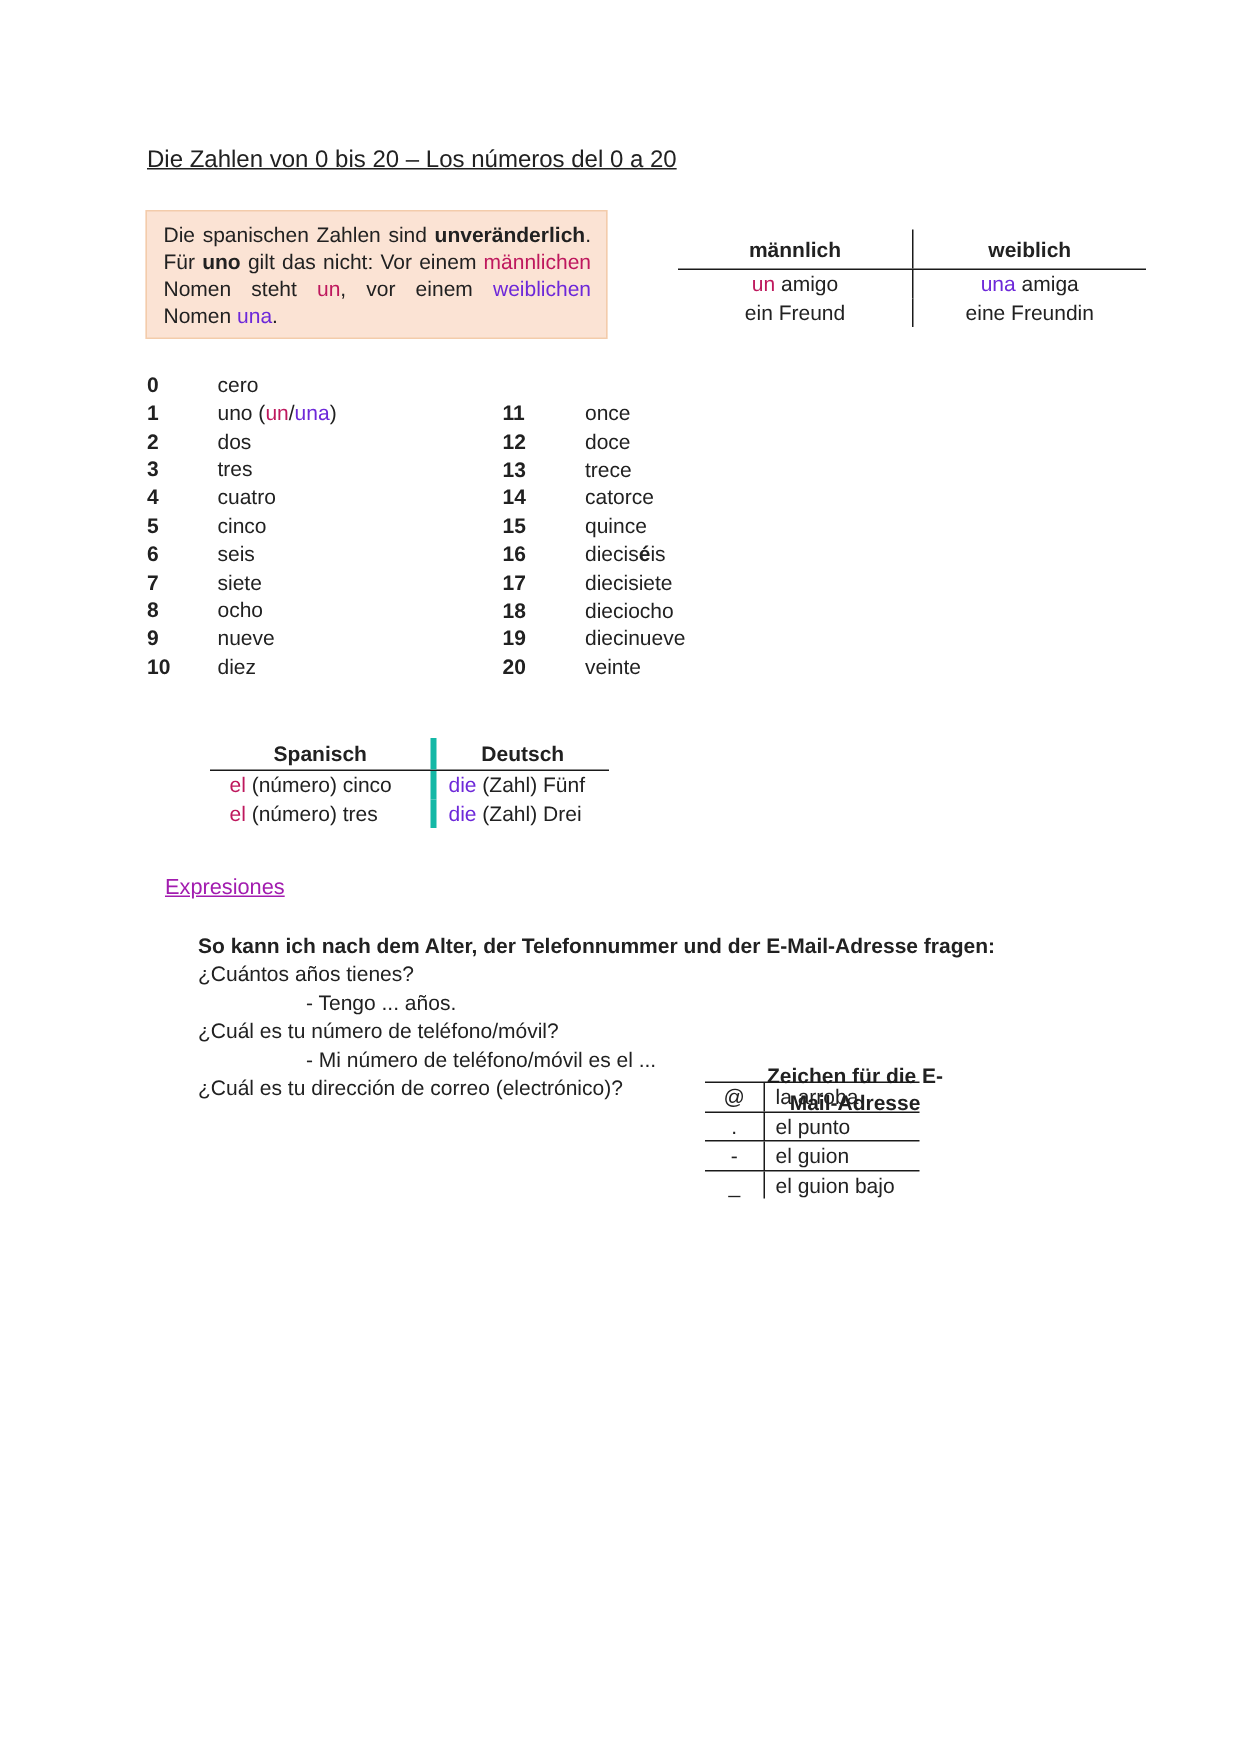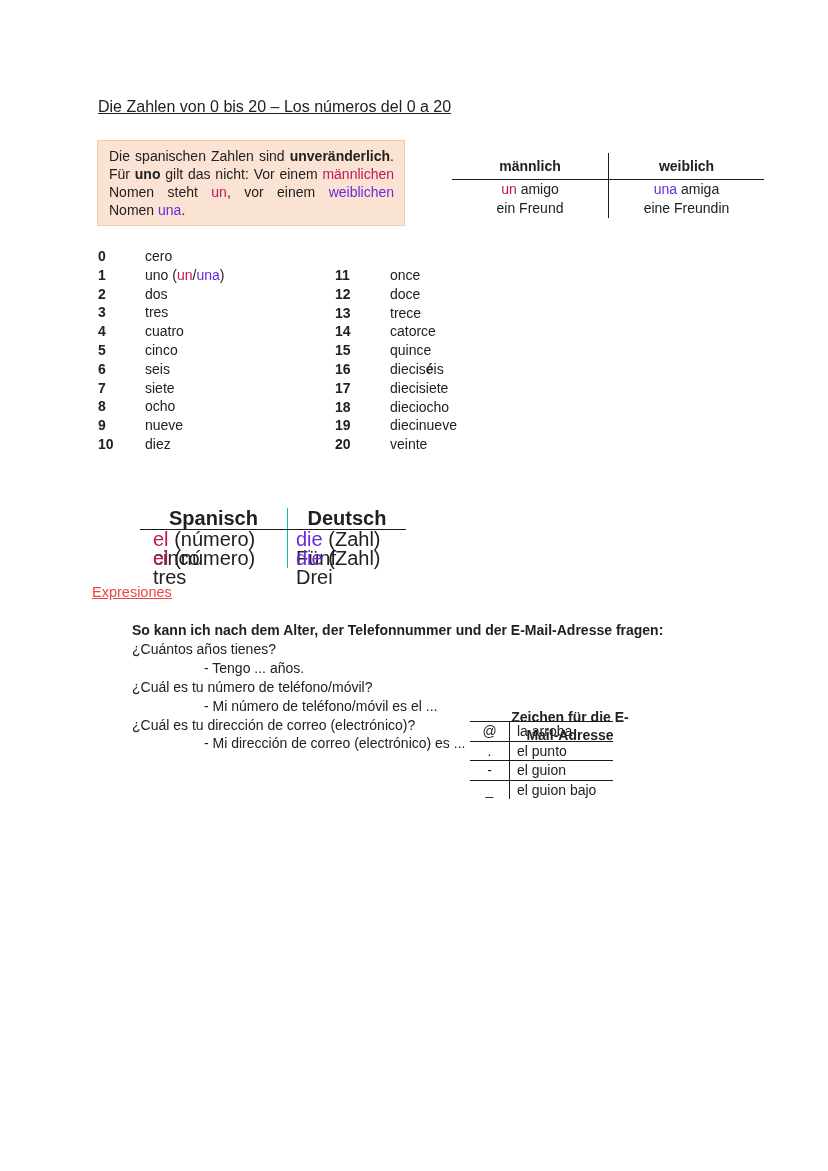--- a/index.html
+++ b/index.html
@@ -47,33 +47,33 @@
   .g-header .g-cell { height: 26px; line-height: 26px; }
 
   
   .numbers-left  { left: 98px;  top: 247px; font-size: 14px; }
   .numbers-right { left: 335px; top: 266px; font-size: 14px; }
   .num-row { display: flex; height: 18.8px; line-height: 18.8px; }
   .numbers-left  .n { width: 47px; font-weight: 700; }
   .numbers-right .n { width: 55px; font-weight: 700; }
 
   
-  .trans-table { left: 140px; top: 508px; width: 266px; font-size: 20px; }
+  .trans-table { left: 140px; top: 492px; width: 266px; font-size: 14px; }
   .t-row { display: flex; }
   .t-left  { width: 147px; height: 19px; line-height: 19px; padding-left: 13px; }
   .t-right { width: 119px; height: 19px; line-height: 19px; padding-left: 8px;
-             border-left: 1px solid #14b8a6; }
+             border-left: 4px solid #14b8a6; }
   .t-header { font-weight: 700; border-bottom: 1px solid #1a1a1a; }
   .t-header .t-left, .t-header .t-right { text-align: center; padding-left: 0; height: 21px; line-height: 21px; }
 
   
   .expr-heading {
-    left: 92px; top: 584px;
+    left: 110px; top: 584px;
     font-size: 14.5px;
-    color: #ef4444;
+    color: #a21caf;
     text-decoration: underline;
   }
   .expr-block { left: 98px; top: 621px; font-size: 14px; line-height: 18.9px; width: 540px; margin-left: 34px; }
   .expr-intro { font-weight: 700; }
   .expr-line.indent { padding-left: 72px; }
 
   
   .email-title {
     left: 486px; top: 664px; width: 168px;
     text-align: center; font-weight: 700;
@@ -215,21 +215,20 @@
 
   <div class="abs expr-heading">Expresiones</div>
 
   <div class="abs expr-block">
     <div class="expr-intro">So kann ich nach dem Alter, der Telefonnummer und der E-Mail-Adresse fragen:</div>
     <div class="expr-line">¿Cuántos años tienes?</div>
     <div class="expr-line indent">- Tengo ... años.</div>
     <div class="expr-line">¿Cuál es tu número de teléfono/móvil?</div>
     <div class="expr-line indent">- Mi número de teléfono/móvil es el ...</div>
     <div class="expr-line">¿Cuál es tu dirección de correo (electrónico)?</div>
-    <div class="expr-line indent">- Mi dirección de correo (electrónico) es ...</div>
   </div>
 
   <div class="abs email-title">
     <div>Zeichen für die E-</div>
     <div>Mail-Adresse</div>
   </div>
 
   <div class="abs email-table">
     <div class="e-row">
       <div class="e-sym">@</div>

